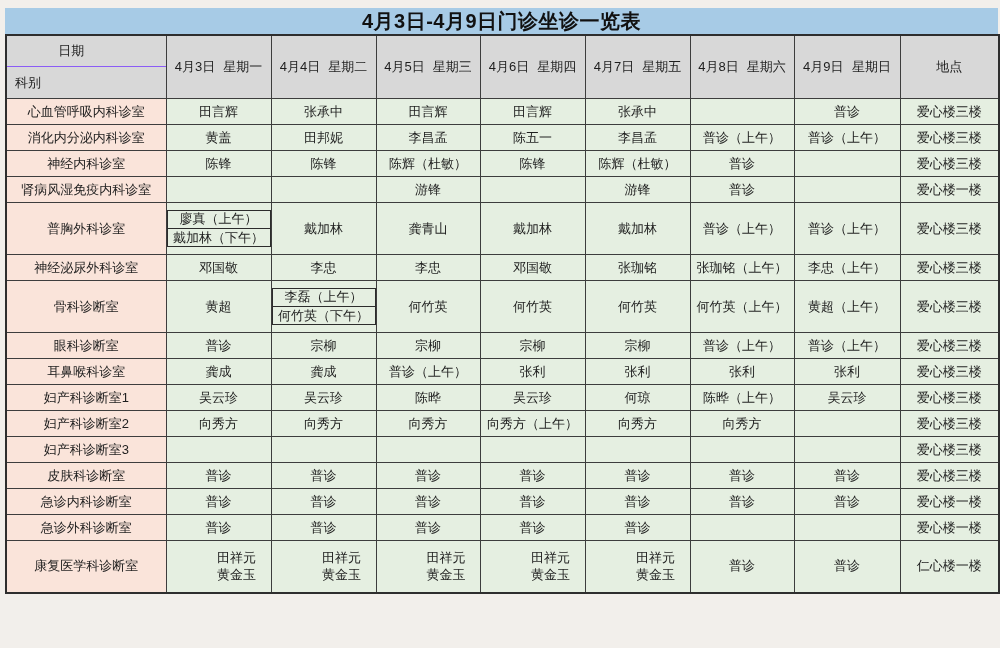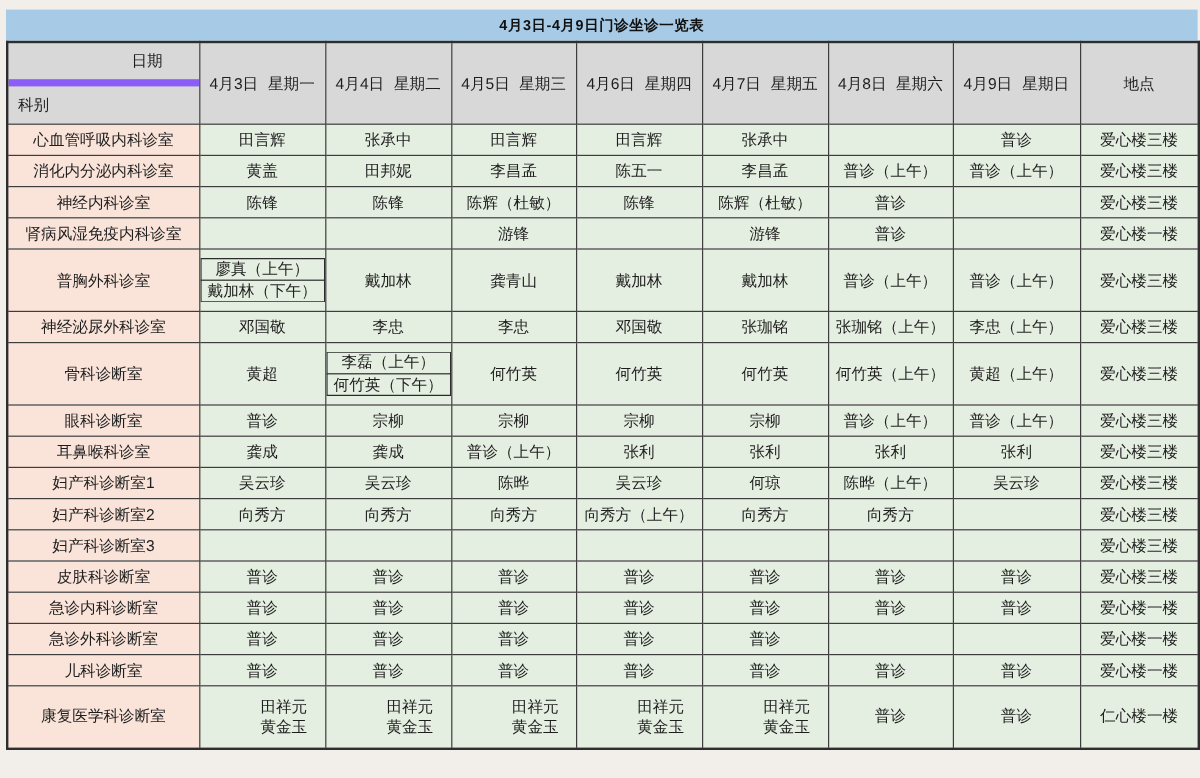--- a/index.html
+++ b/index.html
@@ -8,21 +8,21 @@
     font-family:"Liberation Sans","DejaVu Sans",sans-serif;
     color:#1e1e1e;
   }
   .page{width:1000px;height:648px;position:relative;overflow:hidden;}
   .wrap{position:absolute;left:5px;top:8px;width:993px;}
 
   .titlebar{
     background:#a7cbe6;
     height:26px;
     display:flex;align-items:center;justify-content:center;
-    font-size:12px;font-weight:bold;color:#111;
+    font-size:20px;font-weight:bold;color:#111;
     letter-spacing:.5px;
   }
 
   table{
     border-collapse:collapse;
     table-layout:fixed;
     width:993px;
     border:2px solid #2e2e2e;
   }
   td{
@@ -31,22 +31,22 @@
     text-align:center;
     vertical-align:middle;
     font-size:13px;
     overflow:hidden;
     white-space:nowrap;
   }
   .hdr{background:#d8d8d8;}
   .corner{padding:0;}
   .corner .top{
     height:30px;line-height:30px;
-    border-bottom:6px solid #8b5cf6;
-    text-align:right;padding-right:30px;
+    border-bottom:1px solid #8b5cf6;
+    padding-right:30px;
   }
   .corner .bot{
     height:31px;line-height:31px;
     text-align:left;padding-left:8px;
   }
   .dayhdr{padding:0;}
   .dayhdr .inner{
     height:62px;display:flex;
     align-items:center;justify-content:space-evenly;
   }
@@ -303,31 +303,20 @@
             <td class="dept">急诊外科诊断室</td>
             <td class="cell">普诊</td>
             <td class="cell">普诊</td>
             <td class="cell">普诊</td>
             <td class="cell">普诊</td>
             <td class="cell">普诊</td>
             <td class="cell"></td>
             <td class="cell"></td>
             <td class="loc">爱心楼一楼</td>
           </tr>
-          <tr style="height: 26px;">
-            <td class="dept">儿科诊断室</td>
-            <td class="cell">普诊</td>
-            <td class="cell">普诊</td>
-            <td class="cell">普诊</td>
-            <td class="cell">普诊</td>
-            <td class="cell">普诊</td>
-            <td class="cell">普诊</td>
-            <td class="cell">普诊</td>
-            <td class="loc">爱心楼一楼</td>
-          </tr>
           <tr style="height: 52px;">
             <td class="dept">康复医学科诊断室</td>
             <td class="cell">
               <div class="twolines">
                 <div>田祥元</div>
                 <div>黄金玉</div>
               </div>
             </td>
             <td class="cell">
               <div class="twolines">

